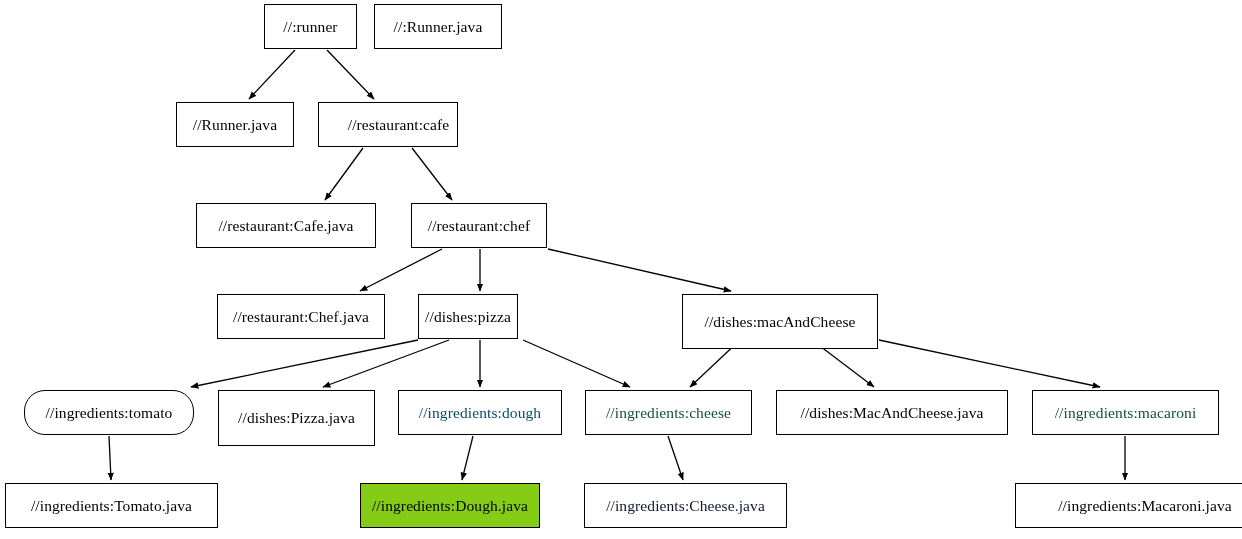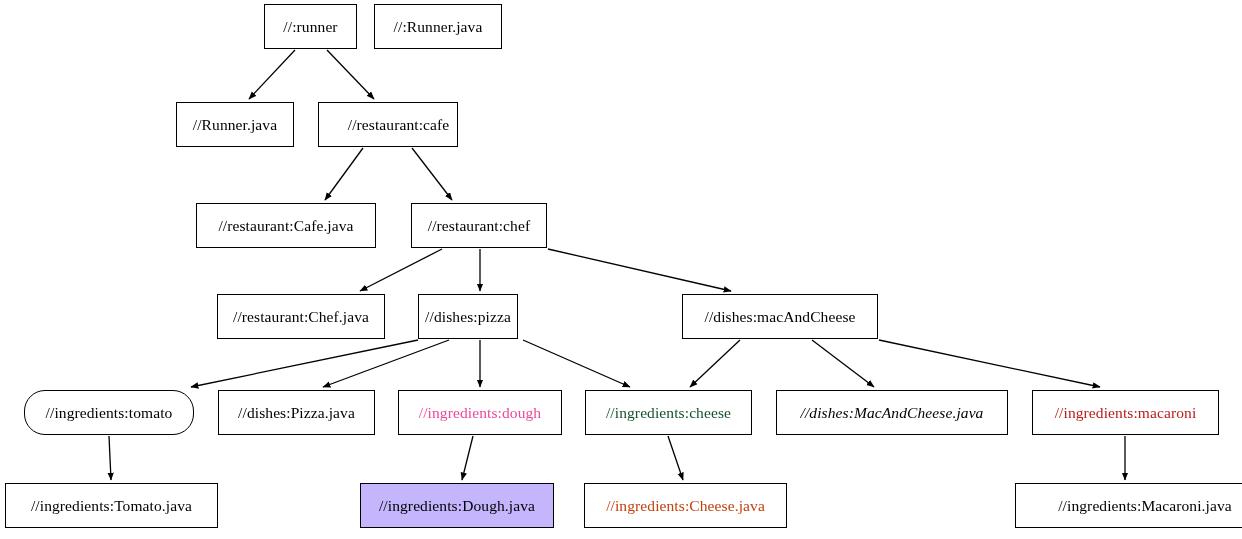--- a/index.html
+++ b/index.html
@@ -71,25 +71,25 @@
   </svg>
   <div id="nodes">
       <div class="node" style="left: 264px; top: 4px; width: 93px; height: 45px; border-color: rgb(0, 0, 0); background: rgb(255, 255, 255); color: rgb(0, 0, 0); text-align: center;">//:runner</div>
       <div class="node" style="left: 374px; top: 4px; width: 128px; height: 45px; border-color: rgb(0, 0, 0); background: rgb(255, 255, 255); color: rgb(0, 0, 0);">//:Runner.java</div>
       <div class="node" style="left: 176px; top: 102px; width: 118px; height: 45px; border-color: rgb(0, 0, 0); background: rgb(255, 255, 255); color: rgb(0, 0, 0);">//Runner.java</div>
       <div class="node" style="left: 318px; top: 102px; width: 140px; height: 45px; border-color: rgb(0, 0, 0); background: rgb(255, 255, 255); color: rgb(0, 0, 0); padding-left: 21px;">//restaurant:cafe</div>
       <div class="node" style="left: 196px; top: 203px; width: 180px; height: 45px; border-color: rgb(0, 0, 0); background: rgb(255, 255, 255); color: rgb(0, 0, 0);">//restaurant:Cafe.java</div>
       <div class="node" style="left: 411px; top: 203px; width: 136px; height: 45px; border-color: rgb(0, 0, 0); background: rgb(255, 255, 255); color: rgb(0, 0, 0);">//restaurant:chef</div>
       <div class="node" style="left: 217px; top: 294px; width: 168px; height: 45px; border-color: rgb(0, 0, 0); background: rgb(255, 255, 255); color: rgb(0, 0, 0);">//restaurant:Chef.java</div>
       <div class="node" style="left: 418px; top: 294px; width: 100px; height: 45px; border-color: rgb(0, 0, 0); background: rgb(255, 255, 255); color: rgb(0, 0, 0);">//dishes:pizza</div>
-      <div class="node" style="left: 682px; top: 294px; width: 196px; height: 45px; border-color: rgb(0, 0, 0); background: rgb(255, 255, 255); color: rgb(0, 0, 0);">//dishes:macAndCheese</div>
+      <div class="node" style="left: 682px; top: 294px; width: 196px; height: 55px; border-color: rgb(0, 0, 0); background: rgb(255, 255, 255); color: rgb(0, 0, 0);">//dishes:macAndCheese</div>
       <div class="node" style="left: 24px; top: 390px; width: 170px; height: 45px; border-color: rgb(0, 0, 0); background: rgb(255, 255, 255); color: rgb(0, 0, 0); border-radius: 21px;">//ingredients:tomato</div>
-      <div class="node" style="left: 218px; top: 390px; width: 157px; height: 45px; border-color: rgb(0, 0, 0); background: rgb(255, 255, 255); color: rgb(0, 0, 0);">//dishes:Pizza.java</div>
-      <div class="node" style="left: 398px; top: 390px; width: 164px; height: 45px; border-color: rgb(0, 0, 0); background: rgb(255, 255, 255); color: #ec4899;">//ingredients:dough</div>
+      <div class="node" style="left: 218px; top: 390px; width: 157px; height: 56px; border-color: rgb(0, 0, 0); background: rgb(255, 255, 255); color: rgb(0, 0, 0);">//dishes:Pizza.java</div>
+      <div class="node" style="left: 398px; top: 390px; width: 164px; height: 45px; border-color: rgb(0, 0, 0); background: rgb(255, 255, 255); color: #0c4a6e;">//ingredients:dough</div>
       <div class="node" style="left: 585px; top: 390px; width: 167px; height: 45px; border-color: rgb(0, 0, 0); background: rgb(255, 255, 255); color: #14532d;">//ingredients:cheese</div>
-      <div class="node" style="left: 776px; top: 390px; width: 232px; height: 45px; border-color: rgb(0, 0, 0); background: rgb(255, 255, 255); color: rgb(0, 0, 0); font-style: italic;">//dishes:MacAndCheese.java</div>
-      <div class="node" style="left: 1032px; top: 390px; width: 187px; height: 45px; border-color: rgb(0, 0, 0); background: rgb(255, 255, 255); color: #b91c1c;">//ingredients:macaroni</div>
+      <div class="node" style="left: 776px; top: 390px; width: 232px; height: 45px; border-color: rgb(0, 0, 0); background: rgb(255, 255, 255); color: rgb(0, 0, 0);">//dishes:MacAndCheese.java</div>
+      <div class="node" style="left: 1032px; top: 390px; width: 187px; height: 45px; border-color: rgb(0, 0, 0); background: rgb(255, 255, 255); color: #14532d;">//ingredients:macaroni</div>
       <div class="node" style="left: 5px; top: 483px; width: 213px; height: 45px; border-color: rgb(0, 0, 0); background: rgb(255, 255, 255); color: rgb(0, 0, 0);">//ingredients:Tomato.java</div>
-      <div class="node" style="left: 360px; top: 483px; width: 194px; height: 45px; border-color: rgb(0, 0, 0); background: #c4b5fd; color: rgb(0, 0, 0);">//ingredients:Dough.java</div>
-      <div class="node" style="left: 584px; top: 483px; width: 203px; height: 45px; border-color: rgb(0, 0, 0); background: rgb(255, 255, 255); color: #c2410c;">//ingredients:Cheese.java</div>
+      <div class="node" style="left: 360px; top: 483px; width: 180px; height: 45px; border-color: rgb(0, 0, 0); background: #84cc16; color: rgb(0, 0, 0);">//ingredients:Dough.java</div>
+      <div class="node" style="left: 584px; top: 483px; width: 203px; height: 45px; border-color: rgb(0, 0, 0); background: rgb(255, 255, 255); color: #0f172a;">//ingredients:Cheese.java</div>
       <div class="node" style="left: 1015px; top: 483px; width: 260px; height: 45px; border-color: rgb(0, 0, 0); background: rgb(255, 255, 255); color: rgb(0, 0, 0);">//ingredients:Macaroni.java</div>
     </div>
 </div>
 
 </body></html>

